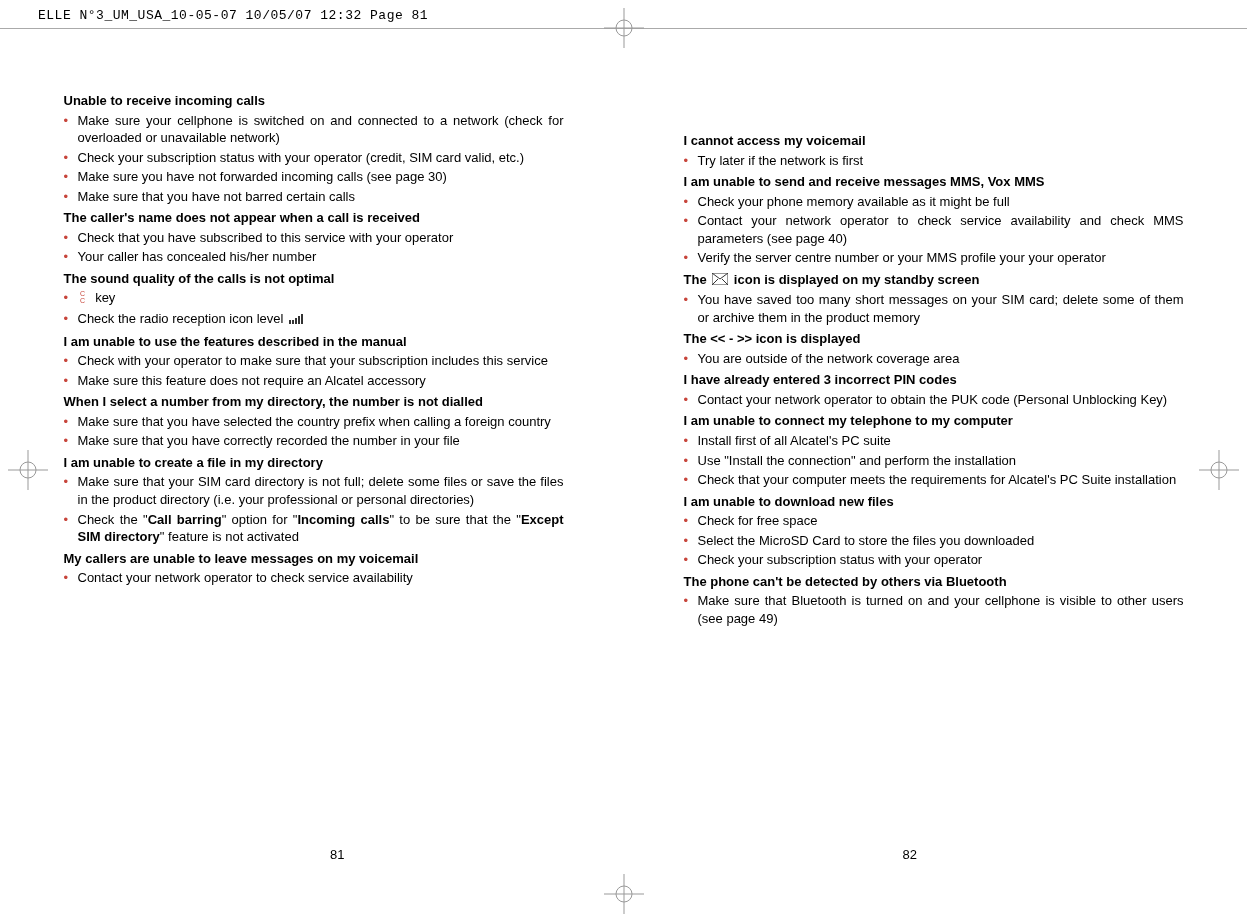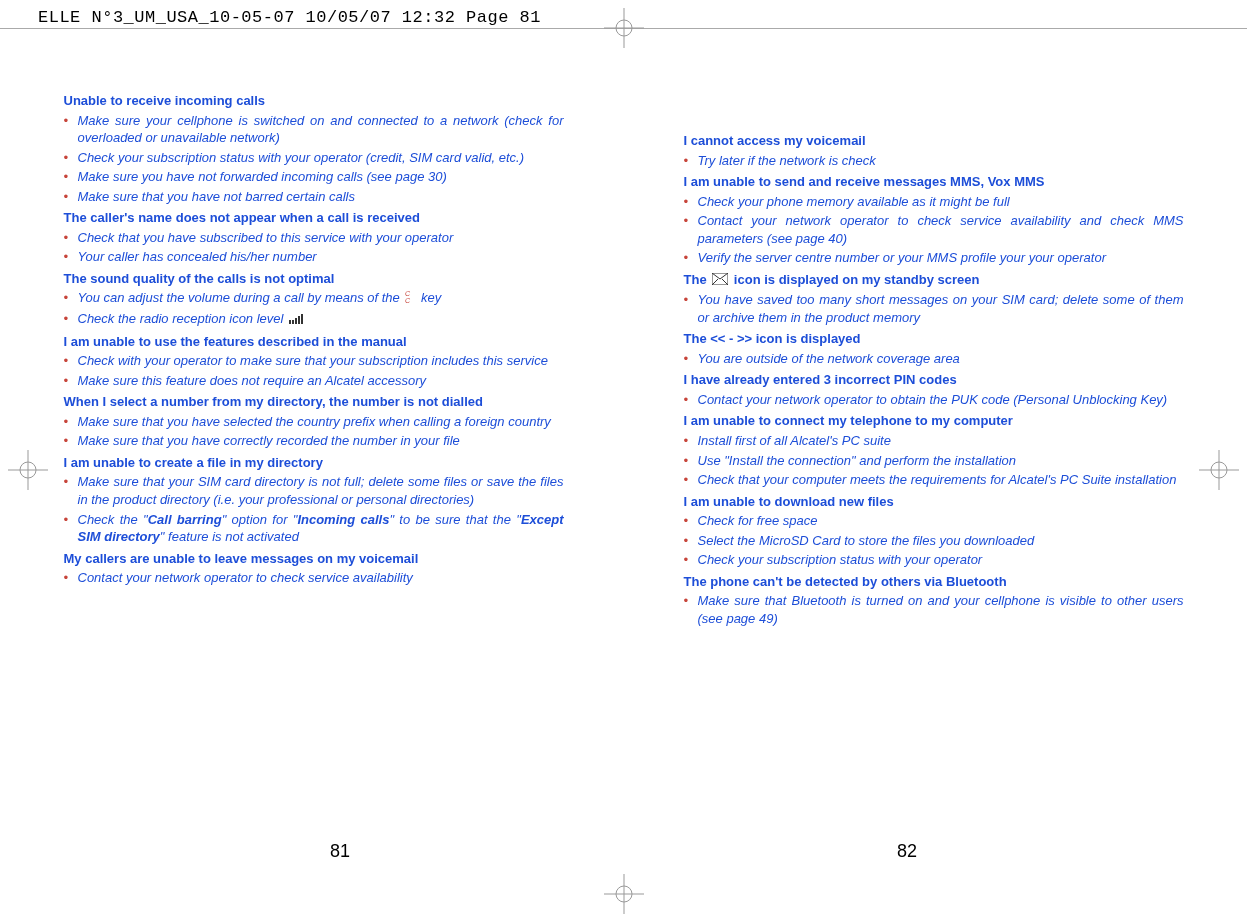--- a/index.html
+++ b/index.html
@@ -10,21 +10,21 @@
     width: 1247px;
     height: 922px;
     position: relative;
     overflow: hidden;
   }
   .header {
     position: absolute;
     top: 8px;
     left: 38px;
     font-family: "Courier New", monospace;
-    font-size: 17px;
+    font-size: 13px;
     letter-spacing: 0.5px;
   }
   .header-line {
     position: absolute;
     top: 28px;
     left: 0;
     right: 0;
     height: 1px;
     background: #aaa;
   }
@@ -59,53 +59,52 @@
     right: 0;
     bottom: 0;
     display: flex;
     justify-content: center;
   }
   .page {
     width: 500px;
     padding: 0 20px;
     font-size: 13px;
     line-height: 1.35;
-    color: #1d4ed8;
+    color: #000000;
   }
   .page.left { margin-right: 40px; }
   .page.right { margin-left: 40px; margin-top: 40px; }
   .section-h {
     font-weight: bold;
     margin-top: 2px;
     margin-bottom: 2px;
   }
   ul.bullets {
     list-style: none;
     margin: 0 0 4px 0;
     padding: 0;
-    font-style: italic;
   }
   ul.bullets > li {
     position: relative;
     padding-left: 14px;
     text-align: justify;
     margin-bottom: 2px;
   }
   ul.bullets > li::before {
     content: "•";
     position: absolute;
     left: 0;
     top: 0;
     color: #c7443a;
     font-size: 13px;
   }
   .pagenum {
     position: absolute;
     bottom: 60px;
-    font-size: 18px;
+    font-size: 13px;
     color: #000;
   }
   .pagenum.left { left: 330px; }
   .pagenum.right { right: 330px; }
   .inline-icon {
     display: inline-block;
     vertical-align: middle;
     margin: 0 2px;
   }
   .bold { font-weight: bold; }
@@ -151,21 +150,20 @@
 
     <div class="section-h">The caller's name does not appear when a call is received</div>
     <ul class="bullets">
       <li>Check that you have subscribed to this service with your operator</li>
       <li>Your caller has concealed his/her number</li>
     </ul>
 
     <div class="section-h">The sound quality of the calls is not optimal</div>
     <ul class="bullets">
       <li>
-        <span>You can adjust the volume during a call by means of the </span>
         <span class="inline-icon">
           <svg width="10" height="14" viewBox="0 0 10 14">
               <text x="0" y="6" font-size="7" fill="#c7443a">C</text>
               <text x="0" y="13" font-size="7" fill="#c7443a">C</text>
             </svg>
         </span>
         <span> key</span>
       </li>
       <li>
         <span>Check the radio reception icon level </span>
@@ -205,21 +203,21 @@
     <ul class="bullets">
       <li>Contact your network operator to check service availability</li>
     </ul>
 
   </div>
 
   <div class="page right">
 
     <div class="section-h">I cannot access my voicemail</div>
     <ul class="bullets">
-      <li>Try later if the network is check</li>
+      <li>Try later if the network is first</li>
     </ul>
 
     <div class="section-h">I am unable to send and receive messages MMS, Vox MMS</div>
     <ul class="bullets">
       <li>Check your phone memory available as it might be full</li>
       <li>Contact your network operator to check service availability and check MMS parameters (see page 40)</li>
       <li>Verify the server centre number or your MMS profile your your operator</li>
     </ul>
 
     <div class="section-h">

